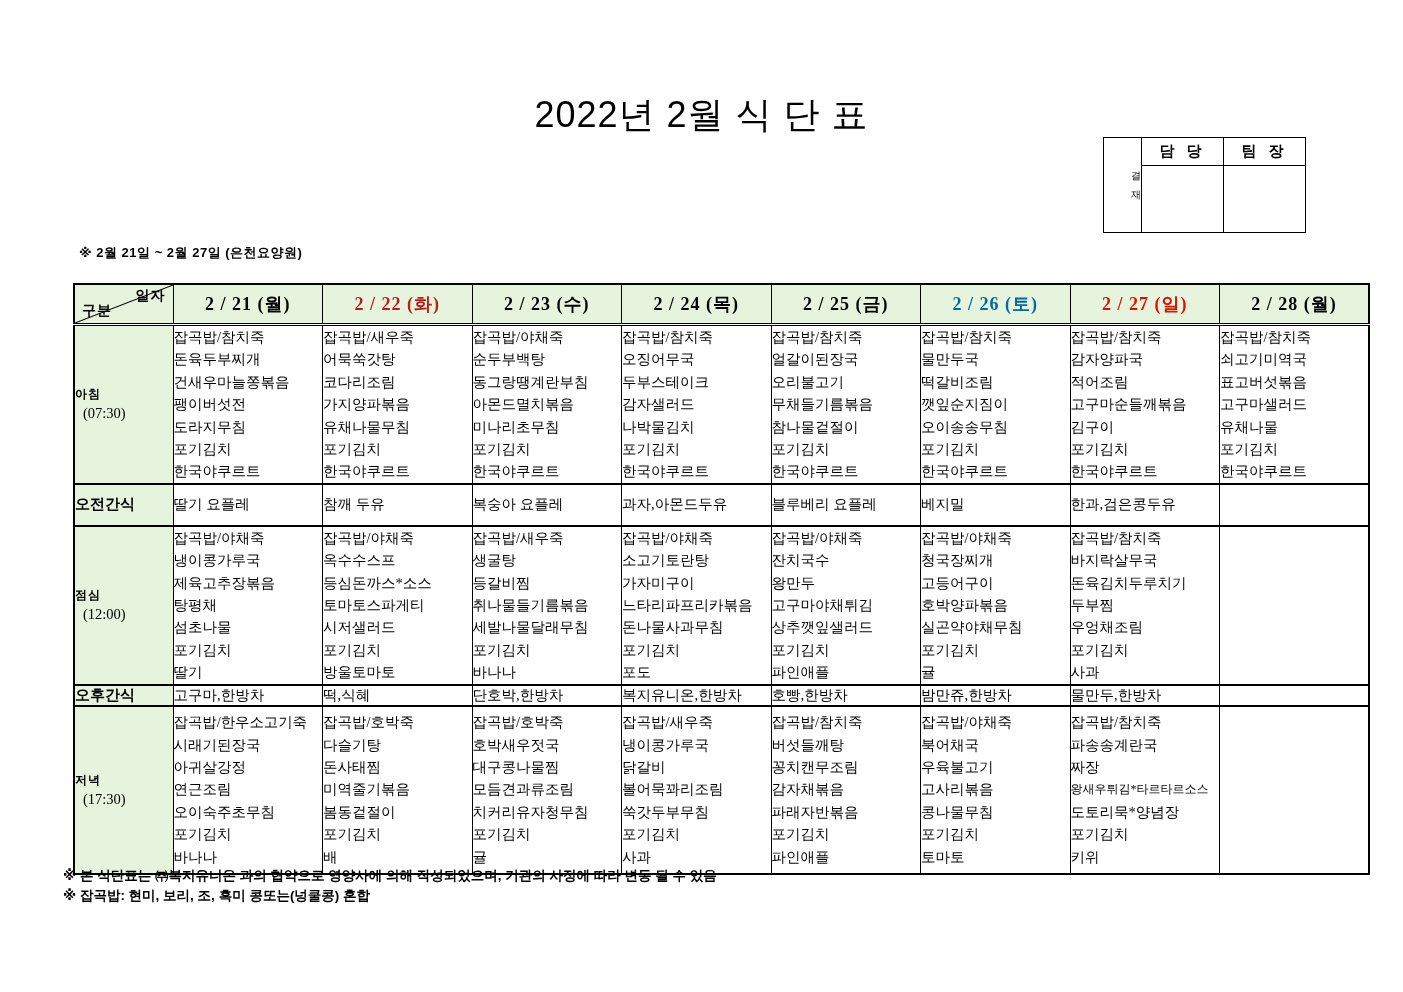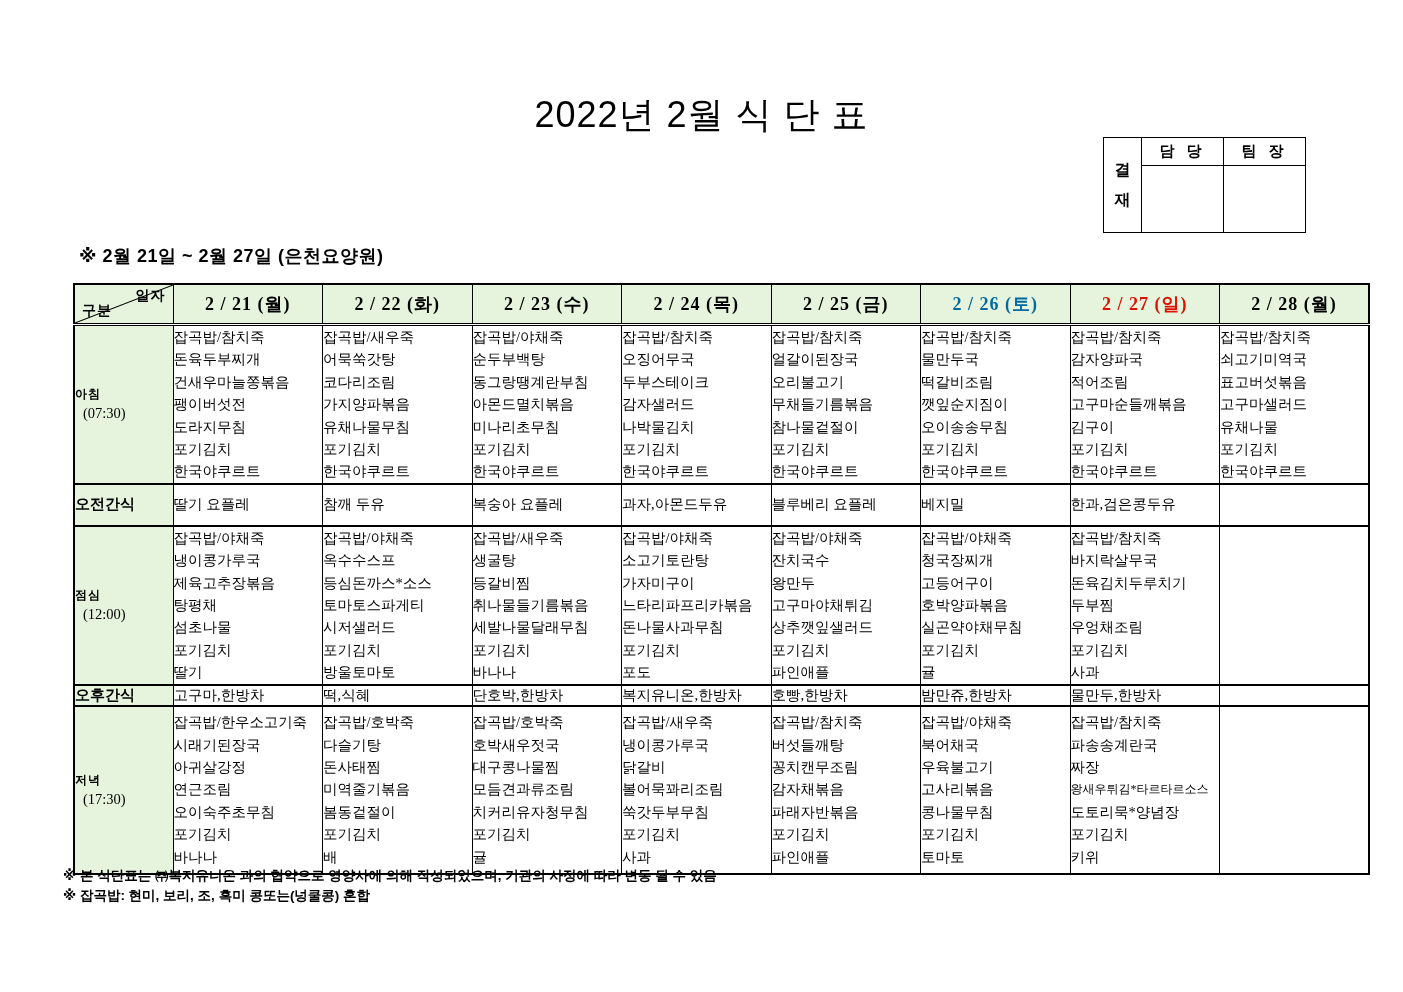--- a/index.html
+++ b/index.html
@@ -11,28 +11,28 @@
     position:absolute; top:74px; left:0; width:100%; text-align:center;
     font-family:"Liberation Sans","DejaVu Sans",sans-serif;
     font-weight:normal; font-size:36px; letter-spacing:1px;margin-top:17px;
   }
   
   .approval {
     position:absolute; left:1103px; top:137px; border-collapse:collapse;
     font-family:"Liberation Sans","DejaVu Sans",sans-serif;
   }
   .approval td { border:1px solid #000; text-align:center; vertical-align:middle; padding:0; }
-  .approval .stamp { width:37px; font-size:16px; font-weight:700; }
+  .approval .stamp { width:37px; font-size:10px; font-weight:400;text-align:right; }
   .approval .stamp span { display:inline-block; width:1.05em; word-break:break-all; line-height:1.9; }
   .approval .role { width:81px; height:27px; font-size:15px; font-weight:600; letter-spacing:4px; }
   .approval .sig { height:66px; }
   .subtitle {
     position:absolute; left:79px; top:244px;
     font-family:"Liberation Sans","DejaVu Sans",sans-serif;
-    font-weight:bold; font-size:18px; letter-spacing:0.5px;
+    font-weight:bold; font-size:13px; letter-spacing:0.5px;
   }
   
   .menu-table {
     position:absolute; left:73px; top:283px; width:1295px;
     border-collapse:collapse; table-layout:fixed; border:2px solid #000;
   }
   .menu-table th, .menu-table td {
     border:1px solid #000; border-top-width:2px; border-bottom-width:2px;
     vertical-align:middle; padding:0; overflow:hidden;
   }
@@ -89,21 +89,21 @@
       <col style="width: 149.5px;">
       <col style="width: 149.5px;">
     </colgroup>
   <thead>
       <tr>
         <th class="corner" style="background: linear-gradient(to right bottom, transparent calc(50% - 1px), rgb(0, 0, 0) 50%, transparent calc(50% + 1px)), rgb(230, 244, 221);">
           <span class="c-top">일자</span>
           <span class="c-bot">구분</span>
         </th>
         <th style="color: rgb(0, 0, 0);">2 / 21 (월)</th>
-        <th style="color: #000000; margin-top: 11px;">2 / 22 (화)</th>
+        <th style="color: #b91c1c; margin-top: 11px;">2 / 22 (화)</th>
         <th style="color: rgb(0, 0, 0);">2 / 23 (수)</th>
         <th style="color: rgb(0, 0, 0);">2 / 24 (목)</th>
         <th style="color: rgb(0, 0, 0);">2 / 25 (금)</th>
         <th style="color: #0369a1;">2 / 26 (토)</th>
         <th style="color: rgb(221, 17, 0);">2 / 27 (일)</th>
         <th style="color: rgb(0, 0, 0);">2 / 28 (월)</th>
       </tr>
     </thead>
   <tbody>
       <tr class="row-meal" style="height: 158px;">

